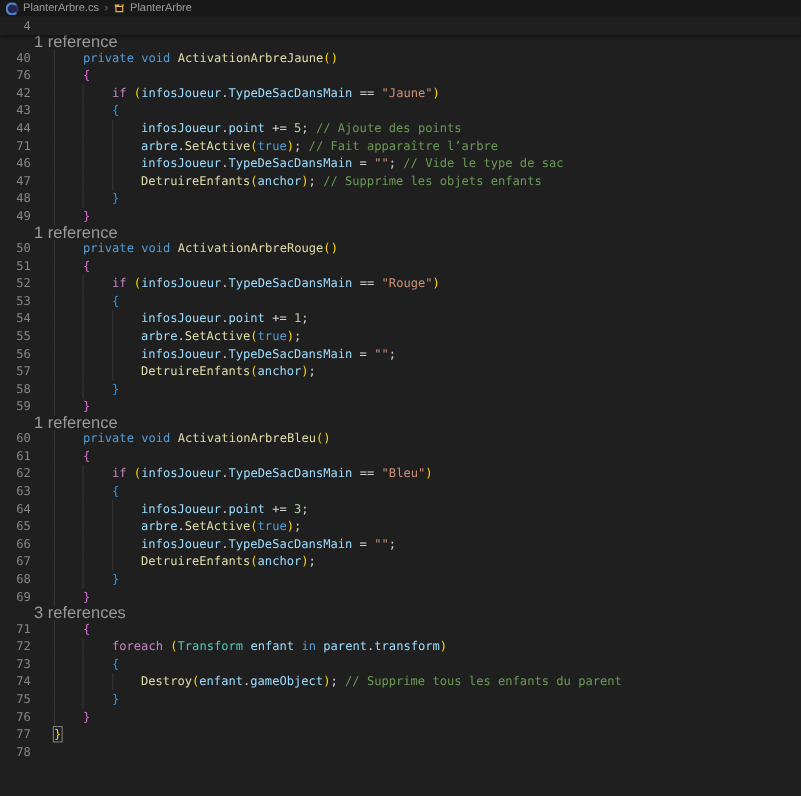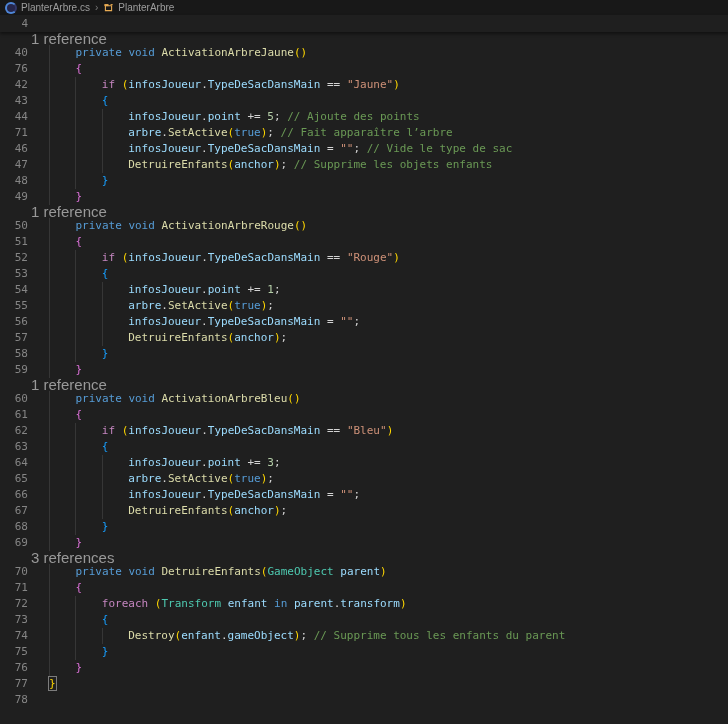--- a/index.html
+++ b/index.html
@@ -178,24 +178,20 @@
       <div class="row">
         <div class="gutter">68</div>
         <div class="content" style="padding-left: 63.8px;"><span class="guide" style="left: 11px;"></span><span class="guide" style="left: 37.4px;"></span><span class="tok p3">}</span></div>
       </div>
       <div class="row">
         <div class="gutter">69</div>
         <div class="content" style="padding-left: 37.4px;"><span class="guide" style="left: 11px;"></span><span class="tok p2">}</span></div>
       </div>
       <div class="lens-row">3 references</div>
       <div class="row">
-        <div class="gutter">70</div>
-        <div class="content" style="padding-left: 37.4px;"><span class="guide" style="left: 11px;"></span><span class="tok kw">private </span><span class="tok kw">void </span><span class="tok method">DetruireEnfants</span><span class="tok p1">(</span><span class="tok type">GameObject</span><span class="tok op"> </span><span class="tok var">parent</span><span class="tok p1">)</span></div>
-      </div>
-      <div class="row">
         <div class="gutter">71</div>
         <div class="content" style="padding-left: 37.4px;"><span class="guide" style="left: 11px;"></span><span class="tok p2">{</span></div>
       </div>
       <div class="row">
         <div class="gutter">72</div>
         <div class="content" style="padding-left: 63.8px;"><span class="guide" style="left: 11px;"></span><span class="guide" style="left: 37.4px;"></span><span class="tok ctrl">foreach </span><span class="tok p1">(</span><span class="tok type">Transform</span><span class="tok op"> </span><span class="tok var">enfant</span><span class="tok op"> </span><span class="tok kw">in</span><span class="tok op"> </span><span class="tok var">parent</span><span class="tok op">.</span><span class="tok var">transform</span><span class="tok p1">)</span></div>
       </div>
       <div class="row">
         <div class="gutter">73</div>
         <div class="content" style="padding-left: 63.8px;"><span class="guide" style="left: 11px;"></span><span class="guide" style="left: 37.4px;"></span><span class="tok p3">{</span></div>

